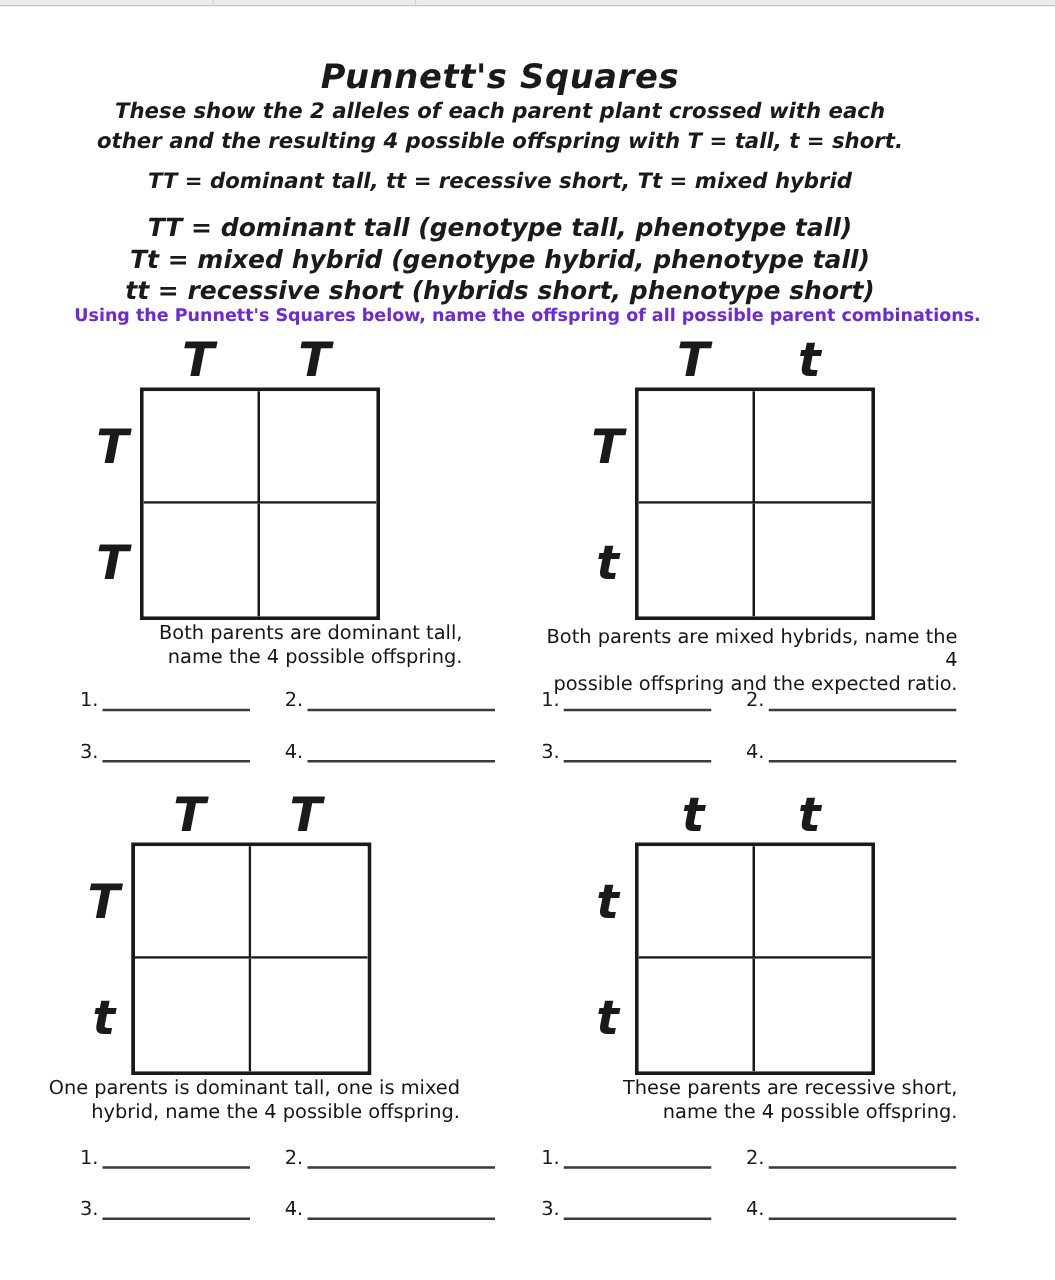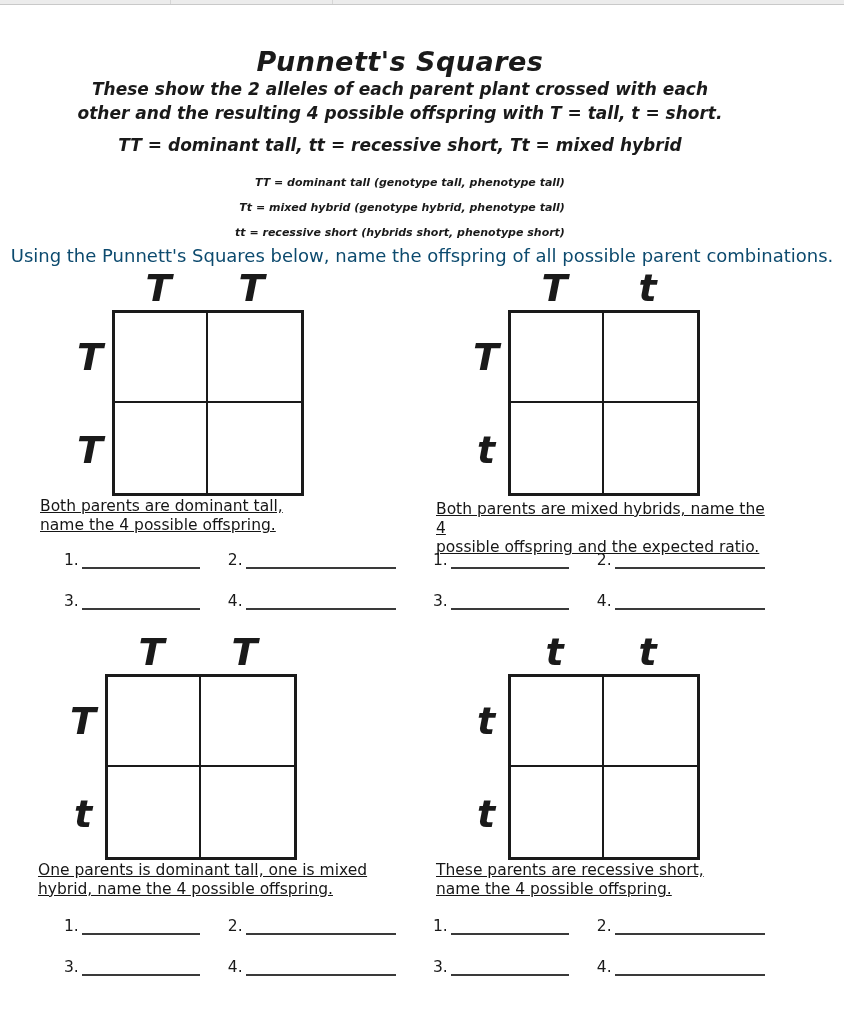--- a/index.html
+++ b/index.html
@@ -7,41 +7,41 @@
          font-family:"DejaVu Sans", sans-serif;color:#1a1a1a;}
   .top-strip{position:absolute;left:0;top:0;width:844px;height:4px;background:#ececec;
              border-bottom:1px solid #c9c9c9;}
   .top-notch{position:absolute;top:0;width:1px;height:4px;background:#d6d6d6;}
 
   .centered{position:absolute;left:0;width:800px;text-align:center;}
   .title{top:34px;font-size:27px;font-weight:700;font-style:italic;letter-spacing:.5px;margin-top:12px;}
   .intro{top:77px;font-size:17px;font-weight:700;font-style:italic;line-height:24px;}
   .summary{top:135px;font-size:17px;font-weight:700;font-style:italic;text-align:center;}
   .defs-wrap{top:170px;}
-  .defs{display:inline-block;text-align:right;font-size:11px;font-weight:700;
+  .defs{display:inline-block;text-align:center;font-size:20px;font-weight:700;
         font-style:italic;line-height:25px;}
-  .instruction{top:245px;left:10px;width:824px;font-size:18px;font-weight:400;color:#0c4a6e;}
+  .instruction{top:245px;left:10px;width:824px;font-size:14px;font-weight:700;color:#6d28d9;}
 
   .psq{position:absolute;}
   .tlabels{display:flex;margin-left:44px;width:186px;height:42px;}
   .tlabels span{flex:1;text-align:center;font-size:38px;line-height:40px;
                 font-weight:700;font-style:italic;}
   .psq-body{display:flex;}
   .slabels{width:44px;display:flex;flex-direction:column;}
   .slabels span{height:93px;display:flex;align-items:center;justify-content:center;
                 font-size:38px;font-weight:700;font-style:italic;}
   .pgrid{width:186px;height:180px;border:3px solid #1a1a1a;display:grid;
          grid-template-columns:1fr 1fr;grid-template-rows:1fr 1fr;background:#fff;}
   .pgrid .cell{background:#fff;}
   .pgrid .cell:nth-child(1){border-right:2.5px solid #1a1a1a;border-bottom:2.5px solid #1a1a1a;}
   .pgrid .cell:nth-child(2){border-bottom:2.5px solid #1a1a1a;}
   .pgrid .cell:nth-child(3){border-right:2.5px solid #1a1a1a;}
 
-  .caption{position:absolute;width:330px;text-align:left;font-size:15.5px;
-           line-height:19px;color:#161616;text-decoration:underline;}
+  .caption{position:absolute;width:330px;text-align:right;font-size:15.5px;
+           line-height:19px;color:#161616;}
 
   .blanks{position:absolute;display:flex;align-items:flex-end;height:20px;}
   .blanks .num{font-size:15.5px;margin-right:3px;line-height:18px;}
   .blanks .num2{margin-left:28px;}
   .bline{display:inline-block;height:16px;border-bottom:2px solid #3a3a3a;}
   .bline.w1{width:118px;}
   .bline.w2{width:150px;}
 </style>
 </head>
 <body>

